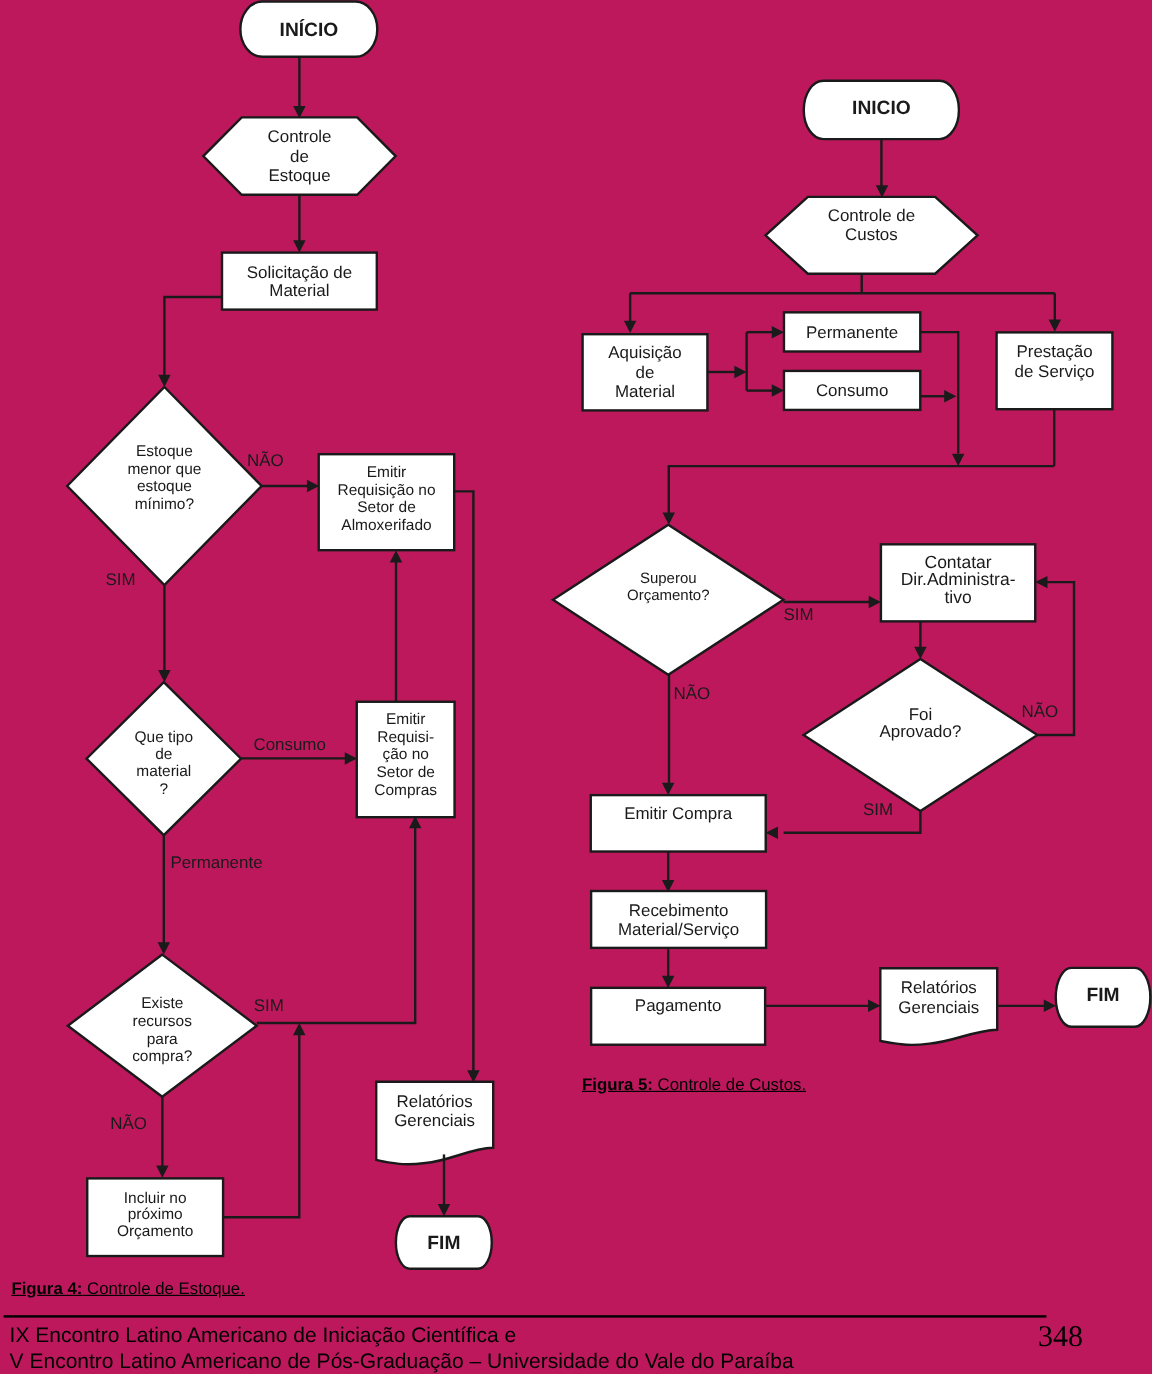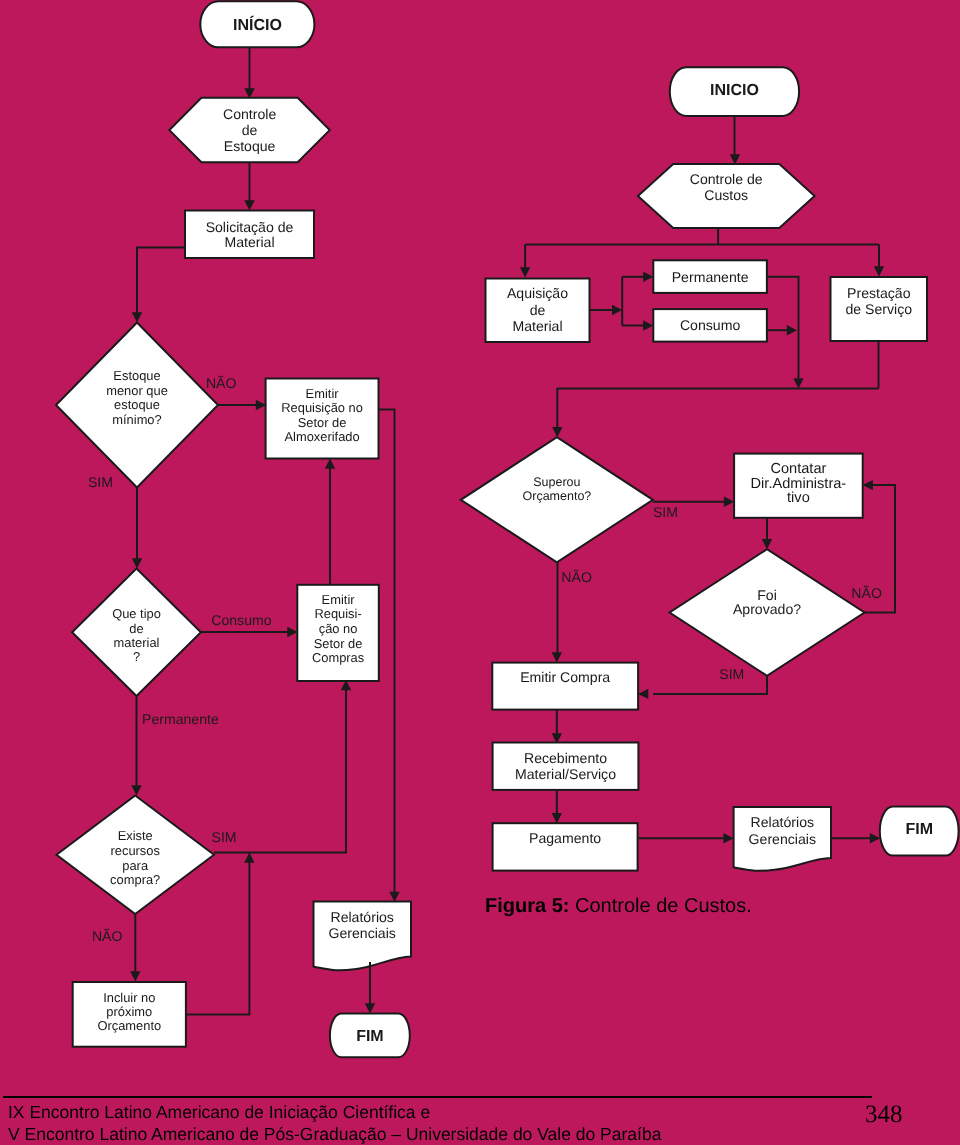--- a/index.html
+++ b/index.html
@@ -8,21 +8,21 @@
   #page{position:relative;width:960px;height:1145px;background:#be185d;}
   #diagram{position:absolute;left:0;top:0;}
   .shape{fill:#fff;stroke:#1a1a1a;stroke-width:2;stroke-linejoin:miter;}
   .conn{fill:none;stroke:#1a1a1a;stroke-width:2;stroke-linecap:butt;}
   .head{fill:#1a1a1a;stroke:none;}
   text{font-family:"Liberation Sans",sans-serif;font-size:14.1px;fill:#1a1a1a;text-anchor:middle;}
   text.b{font-weight:bold;font-size:16px;}
   text.sm{font-size:12.9px;}
   text.sm2{font-size:12.5px;}
   text.lg{font-size:14.6px;}
-  .cap{position:absolute;font-family:"Liberation Sans",sans-serif;font-size:20px;color:#000;white-space:nowrap;}
+  .cap{position:absolute;font-family:"Liberation Sans",sans-serif;font-size:14px;color:#000;white-space:nowrap;text-decoration:underline;}
   .cap b{font-weight:bold;}
   #rule{position:absolute;background:#000;}
   .foot{position:absolute;font-family:"Liberation Sans",sans-serif;font-size:17.5px;color:#000;white-space:nowrap;}
   .pg{position:absolute;font-family:"Liberation Serif",serif;font-size:25px;color:#000;white-space:nowrap;}
 </style>
 </head>
 <body>
 
 <div id="page">
 <svg id="diagram" width="960" height="1145" viewBox="0 0 960 1145">
@@ -183,20 +183,23 @@
 <path class="head" d="M 733.6 838.2 L 723.4 833.0 L 723.4 843.4 Z"></path>
 <path class="shape" d="M 733.6 806.9 L 831.0 806.9 L 831.0 858.1 C 811.5 858.6 794.0 868.2 774.5 869.7 C 765.7 870.8 758.9 871.2 751.1 870.2 C 744.3 869.2 738.5 868.8 733.6 867.3 Z"></path>
 <text x="782.3" y="827.2">Relatórios</text>
 <text x="782.3" y="843.8">Gerenciais</text>
 <path class="conn" d="M 831 838.2 L 872 838.2"></path>
 <path class="head" d="M 880.0 838.2 L 869.8 833.0 L 869.8 843.4 Z"></path>
 <path class="shape" d="M 892.8 806.6 L 945.6 806.6 A 13.0 24.5 0 0 1 945.6 855.6 L 892.8 855.6 A 13.0 24.5 0 0 1 892.8 806.6 Z"></path>
 <text class="b" x="919.2" y="833.9">FIM</text>
 </g>
 </svg>
+<div class="cap" style="left:9.5px;top:1064.5px;">
+  <b>Figura 4:</b><span> Controle de Estoque.</span>
+</div>
 
 <div class="cap" style="left:485px;top:894.5px;">
   <b>Figura 5:</b><span> Controle de Custos.</span>
 </div>
 
 <div id="rule" style="left:3px;top:1096px;width:869px;height:1.6px;"></div>
 
 <div class="foot" style="left:8px;top:1102px;">IX Encontro Latino Americano de Iniciação Científica e</div>
 <div class="foot" style="left:8px;top:1124px;">V Encontro Latino Americano de Pós-Graduação – Universidade do Vale do Paraíba</div>
 <div class="pg" style="left:865px;top:1101px;">348</div>

